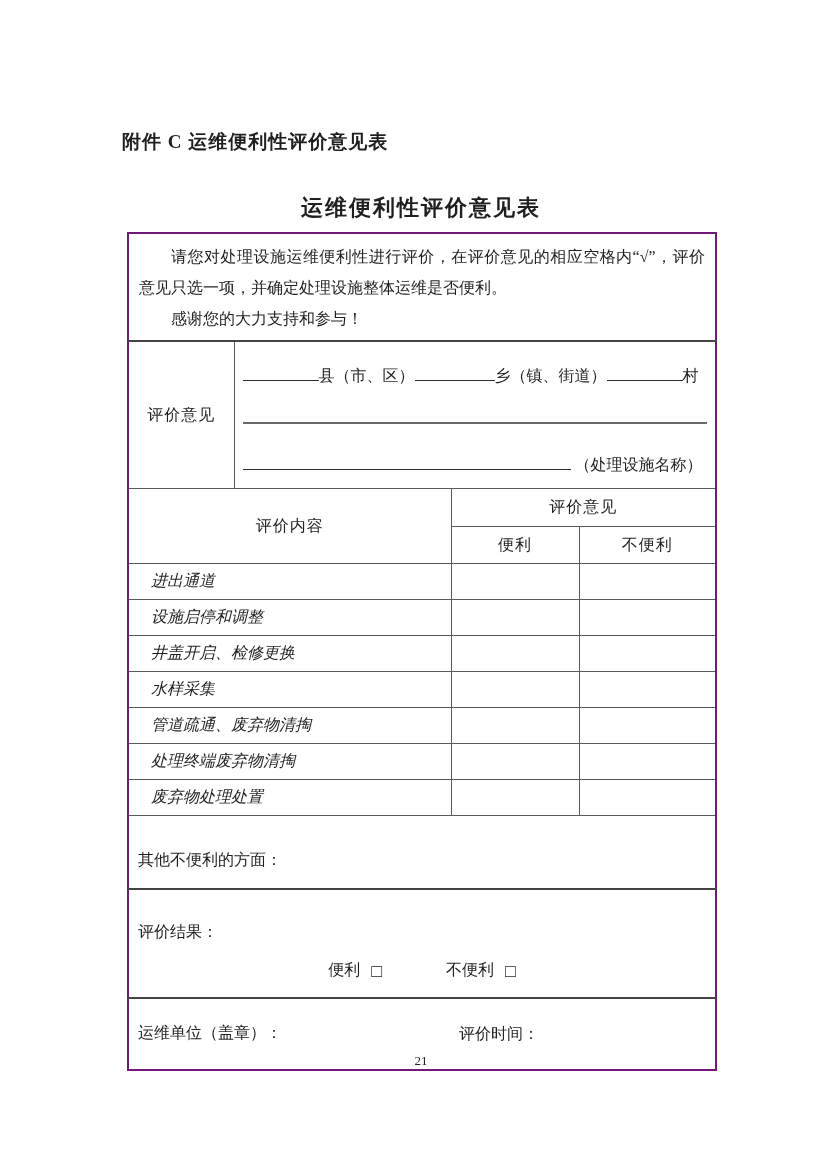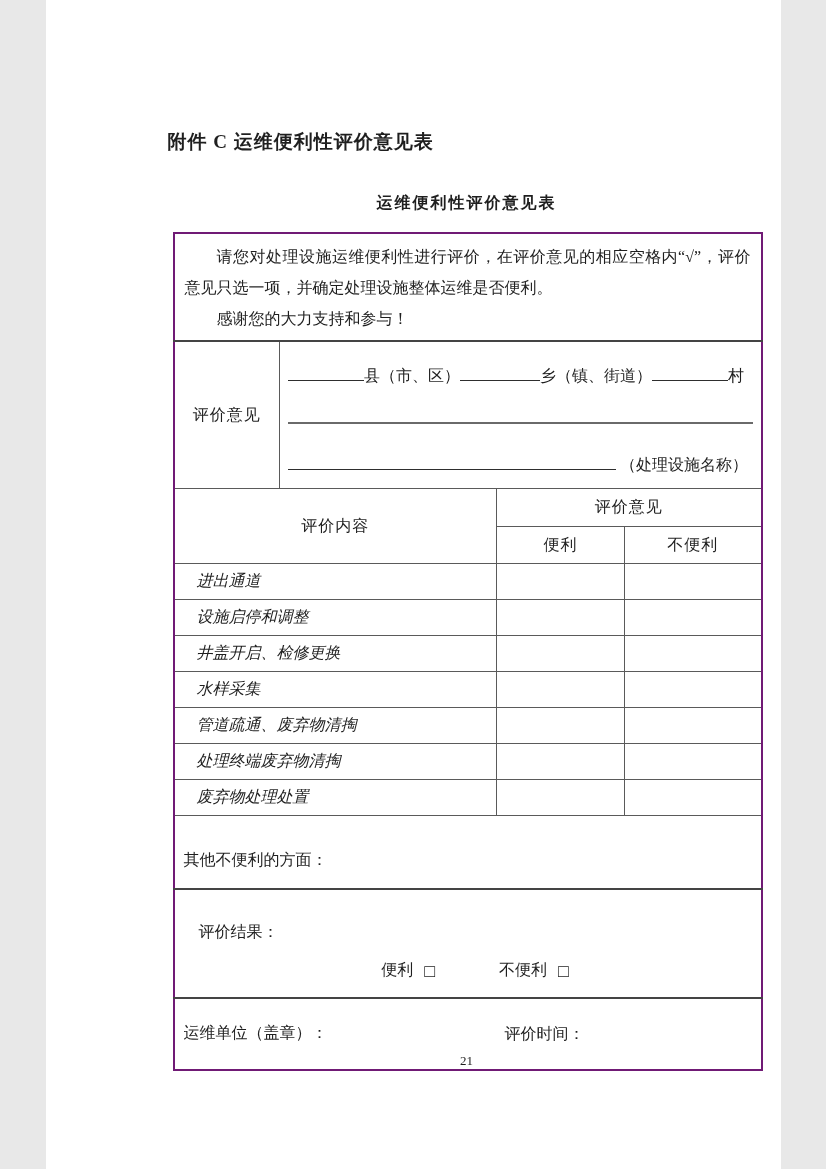--- a/index.html
+++ b/index.html
@@ -1,19 +1,19 @@
 <!DOCTYPE html>
 <html><head>
 <meta charset="utf-8">
 <style>
   * { margin: 0; padding: 0; box-sizing: border-box; }
   html, body { background: #e8e8e8; }
   .page {
     position: relative;
-    width: 735px;
+    width: 826px;
     height: 1169px;
     background: #ffffff;
     margin: 0 auto;
     font-family: "Liberation Serif", "DejaVu Serif", serif;
     color: #1f1f1f;
     overflow: hidden;
   }
   .doc-heading {
     position: absolute;
     left: 122px;
@@ -22,21 +22,21 @@
     font-weight: bold;
     letter-spacing: 1px;
     white-space: nowrap;
   }
   .table-title {
     position: absolute;
     left: 127px;
     top: 193px;
     width: 588px;
     text-align: center;
-    font-size: 16px;
+    font-size: 22px;
     font-weight: bold;
     letter-spacing: 2px;
   }
   table.form-table {
     position: absolute;
     left: 127px;
     top: 232px;
     width: 588px;
     border-collapse: collapse;
     table-layout: fixed;
@@ -75,21 +75,21 @@
   
   .head-cell { text-align: center; letter-spacing: 1px; }
   tr.head-row1 td { height: 38px; }
   tr.head-row2 td { height: 37px; }
   
   tr.item-row td { height: 36px; }
   .item-label { padding-left: 22px; font-style: italic; }
   
   .other-cell { height: 73px; vertical-align: top; padding: 17px 9px 0 9px; }
   
-  .result-cell { height: 109px; vertical-align: top; padding: 16px 9px 0 24px; }
+  .result-cell { height: 109px; vertical-align: top; padding: 16px 9px 0 9px; }
   .result-options {
     display: flex;
     justify-content: center;
     gap: 64px;
     margin-top: 17px;
   }
   .result-options .opt { display: inline-flex; align-items: center; gap: 11px; }
   .cb { font-size: 18px; line-height: 1; position: relative; top: 1px; }
   
   .footer-cell { height: 72px; position: relative; padding-left: 9px; }

